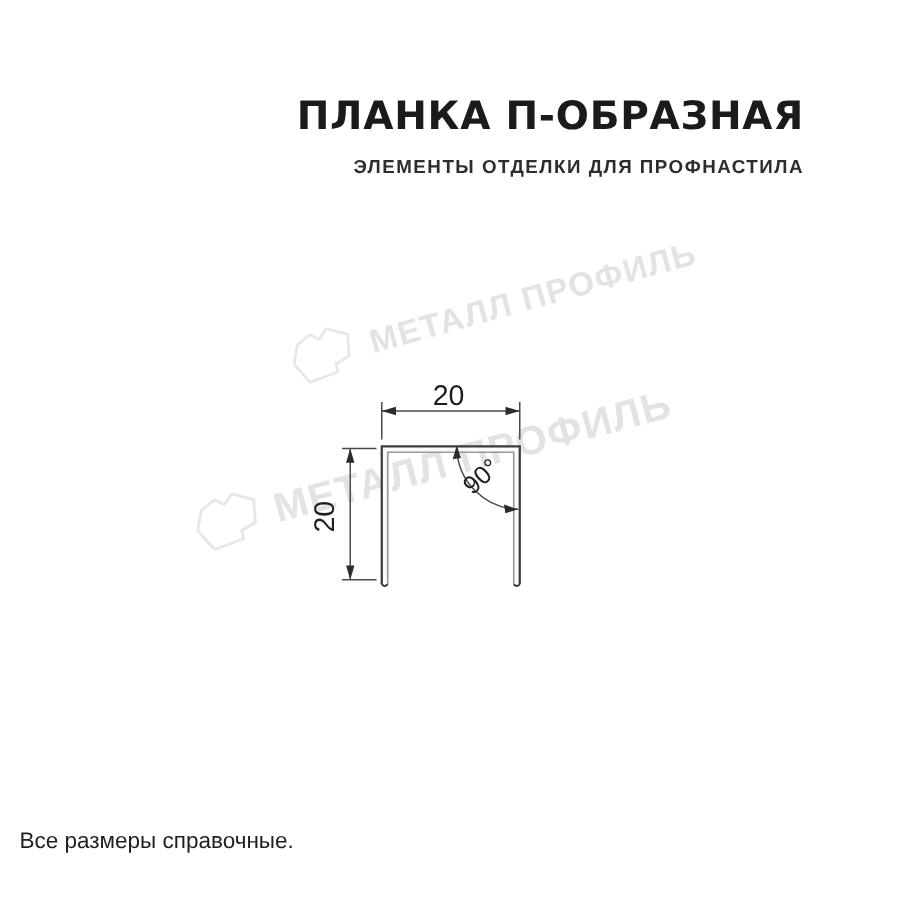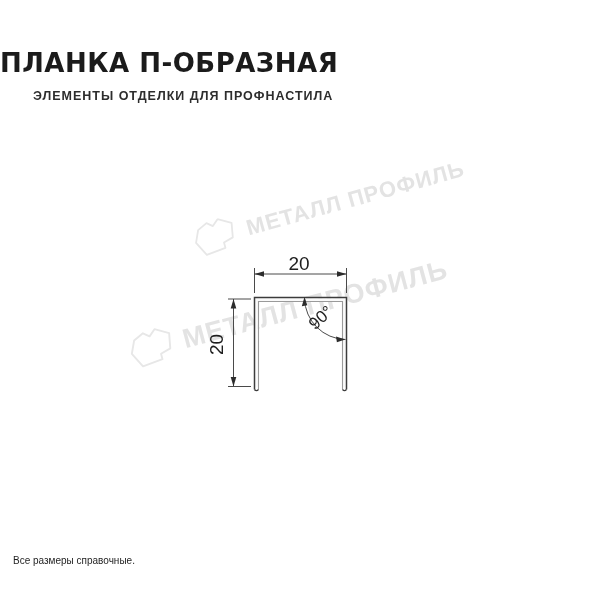--- a/index.html
+++ b/index.html
@@ -1,37 +1,37 @@
 <!DOCTYPE html>
 <html><head>
 <meta charset="utf-8">
 <style>
   html,body{margin:0;padding:0;background:#fff;}
   .stage{position:relative;width:600px;height:600px;background:#ffffff;overflow:hidden;
          font-family:"Liberation Sans",sans-serif;margin:0 auto;}
 
   
-  .hdr{position:absolute;top:49px;left:0;width:536px;text-align:left;z-index:3;}
+  .hdr{position:absolute;top:64px;left:0;width:536px;text-align:right;z-index:3;}
   .title{font-family:"DejaVu Sans","Liberation Sans",sans-serif;font-weight:700;
          font-size:26px;line-height:29px;color:#1b1b1b;letter-spacing:.5px;}
   .subtitle{margin-top:11px;font-weight:700;font-size:12.5px;letter-spacing:1px;color:#2d2d2d;margin-left:33px;}
 
   
   .wm{position:absolute;display:flex;align-items:center;gap:9px;z-index:1;
       color:#e3e3e3;font-weight:700;white-space:nowrap;transform-origin:0 50%;}
   .wm-upper{left:192px;top:224px;height:40px;font-size:22px;letter-spacing:1px;transform:rotate(-15.5deg);}
   .wm-lower{left:129px;top:330px;height:48px;font-size:27px;letter-spacing:1px;transform:rotate(-15deg);}
   .wm svg{display:block;}
 
   
   svg.drawing{position:absolute;left:0;top:0;z-index:2;}
   svg.drawing text{font-family:"Liberation Sans",sans-serif;fill:#1e1e1e;}
 
   
-  .ftr{position:absolute;left:13px;top:552px;z-index:3;font-size:10px;line-height:18px;color:#1f1f1f;}
+  .ftr{position:absolute;left:13px;top:552px;z-index:3;font-size:15px;line-height:18px;color:#1f1f1f;}
 </style>
 </head>
 <body>
 
 <div class="stage">
 
   <div class="hdr">
     <div class="title">
       <div>ПЛАНКА П-ОБРАЗНАЯ</div>
     </div>

